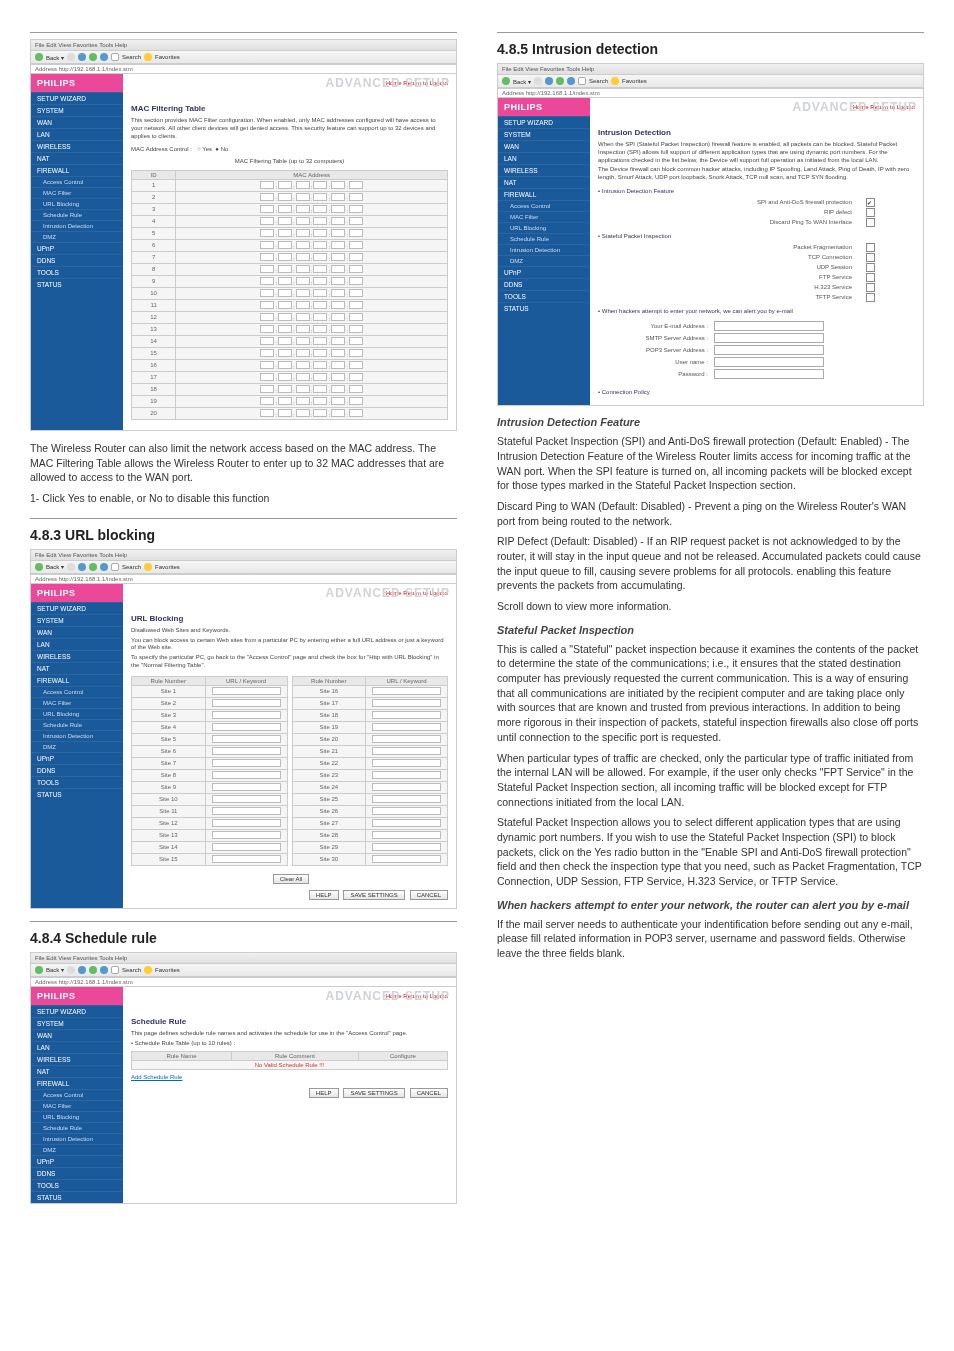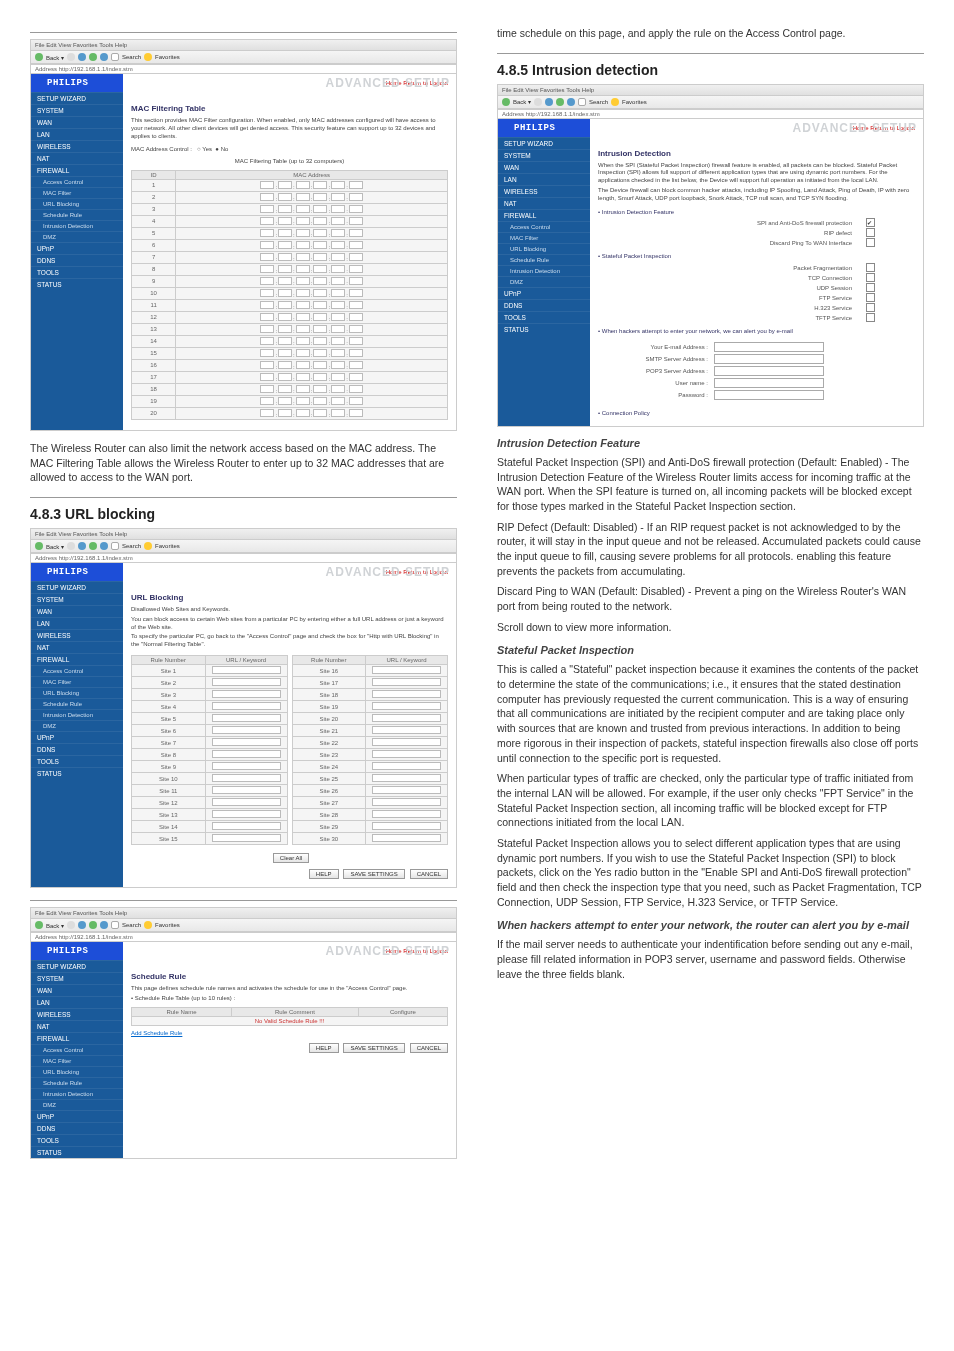--- a/index.html
+++ b/index.html
@@ -73,27 +73,26 @@
     display:flex;
   }
   .sidebar {
     width: 92px;
     background: #1a5a9a;
     color: #fff;
     font-size: 6.5px;
     padding: 0;
   }
   .philips-logo{
-    background:#1d4ed8;
+    background:#ec4899;
     color:#fff;
     font-weight:bold;
     font-size:9px;
-    padding:4px 16px;
+    padding:4px 6px;
     letter-spacing:0.5px;
-    font-family:Liberation Mono, monospace;
   }
   .sidebar-item { padding: 2px 6px; border-top: 1px solid rgba(255,255,255,0.08); cursor:default;}
   .sidebar-item.sub{padding-left:12px;color:#cde;font-size:6px;}
   .content{
     flex:1;
     background:#fff;
     padding:6px 8px;
     position:relative;
   }
   .adv-banner{
@@ -267,20 +266,21 @@
                   <td>20</td>
                   <td><span style="display:inline-block;width:14px;height:8px;background:#fff;border:1px solid #bbb;margin:0 1px"></span>:<span style="display:inline-block;width:14px;height:8px;background:#fff;border:1px solid #bbb;margin:0 1px"></span>:<span style="display:inline-block;width:14px;height:8px;background:#fff;border:1px solid #bbb;margin:0 1px"></span>:<span style="display:inline-block;width:14px;height:8px;background:#fff;border:1px solid #bbb;margin:0 1px"></span>:<span style="display:inline-block;width:14px;height:8px;background:#fff;border:1px solid #bbb;margin:0 1px"></span>:<span style="display:inline-block;width:14px;height:8px;background:#fff;border:1px solid #bbb;margin:0 1px"></span></td>
                 </tr>
               </tbody>
         </table>
       </div>
     </div>
   </div>
 
   <p>The Wireless Router can also limit the network access based on the MAC address. The MAC Filtering Table allows the Wireless Router to enter up to 32 MAC addresses that are  allowed to access to the WAN port.</p>
+  <p>1- Click Yes to enable, or No to disable this function</p>
 
   <hr class="sep">
   <h3>4.8.3  URL blocking</h3>
 
   <div class="screenshot">
     <div class="toolbar">File  Edit  View  Favorites  Tools  Help</div>
     <div class="toolbar-icons">
       <span class="ic ic-green"></span>
           <span>Back ▾</span>
       <span class="ic" style="background:#ddd"></span>
@@ -476,20 +476,21 @@
           <span class="btn">HELP</span>
           <span class="btn">SAVE SETTINGS</span>
           <span class="btn">CANCEL</span>
         </div>
       </div>
     </div>
   </div>
 
 
   <hr class="sep">
+  <h3>4.8.4  Schedule rule</h3>
 
   <div class="screenshot" style="min-height:200px">
     <div class="toolbar">File  Edit  View  Favorites  Tools  Help</div>
     <div class="toolbar-icons">
       <span class="ic ic-green"></span>
           <span>Back ▾</span>
       <span class="ic" style="background:#ddd"></span>
       <span class="ic ic-blue"></span>
       <span class="ic ic-green"></span>
       <span class="ic ic-blue"></span>
@@ -549,21 +550,20 @@
           <span class="btn">CANCEL</span>
         </div>
       </div>
     </div>
   </div>
 
 
 </div>
 
 <div class="col">
-  <p>time schedule on this page, and apply the rule on the Access Control page.</p>
 
   <hr class="sep">
   <h3>4.8.5  Intrusion detection</h3>
 
   <div class="screenshot">
     <div class="toolbar">File  Edit  View  Favorites  Tools  Help</div>
     <div class="toolbar-icons">
       <span class="ic ic-green"></span>
           <span>Back ▾</span>
       <span class="ic" style="background:#ddd"></span>
@@ -674,22 +674,22 @@
               </div>
             </div>
 
         <div class="sc-text" style="color:#336;margin-top:6px">• Connection Policy</div>
       </div>
     </div>
   </div>
 
   <h4>Intrusion Detection Feature</h4>
   <p>Stateful Packet Inspection (SPI) and Anti-DoS firewall protection (Default: Enabled) - The Intrusion Detection Feature of the Wireless Router limits access for incoming traffic at the WAN port. When the SPI feature is turned on, all incoming packets will be blocked except for those types marked in the Stateful Packet Inspection section.</p>
+  <p>Discard Ping to WAN (Default: Disabled) - Prevent a ping on the Wireless Router's WAN port from being routed to the network.</p>
   <p>RIP Defect (Default: Disabled) - If an RIP request packet is not acknowledged to by the router, it will stay in the input queue and not be released. Accumulated packets could cause the input queue to fill, causing severe problems for all protocols. enabling this feature prevents the packets from accumulating.</p>
-  <p>Discard Ping to WAN (Default: Disabled) - Prevent a ping on the Wireless Router's WAN port from being routed to the network.</p>
   <p>Scroll down to view more information.</p>
 
   <h4>Stateful Packet Inspection</h4>
   <p>This is called a "Stateful" packet inspection because it examines the contents of the packet to determine the state of the communications; i.e., it ensures that the stated destination computer has previously requested the current communication. This is a way of ensuring that all communications are initiated by the recipient computer and are taking place only with sources that are known and trusted from previous interactions. In addition to being more rigorous in their inspection of packets, stateful inspection firewalls also close off ports until connection to the specific port is requested.</p>
   <p>When particular types of traffic are checked, only the particular type of traffic initiated from the internal LAN will be allowed. For example, if the user only checks "FPT Service" in the Stateful Packet Inspection section, all incoming traffic will be blocked except for FTP connections initiated from the local LAN.</p>
   <p>Stateful Packet Inspection allows you to select different application types that are using dynamic port numbers. If you wish to use the Stateful Packet Inspection (SPI) to block packets, click on the Yes radio button in the "Enable SPI and Anti-DoS firewall protection" field and then check the inspection type that you need, such as Packet Fragmentation, TCP Connection, UDP Session, FTP Service, H.323 Service, or TFTP Service.</p>
 
   <h4>When hackers attempt to enter your network, the router can alert you by e-mail</h4>
   <p>If the mail server needs to authenticate your indentification before sending out any e-mail, please fill related information in POP3 server, username and password fields. Otherwise leave the three fields blank.</p>
 

